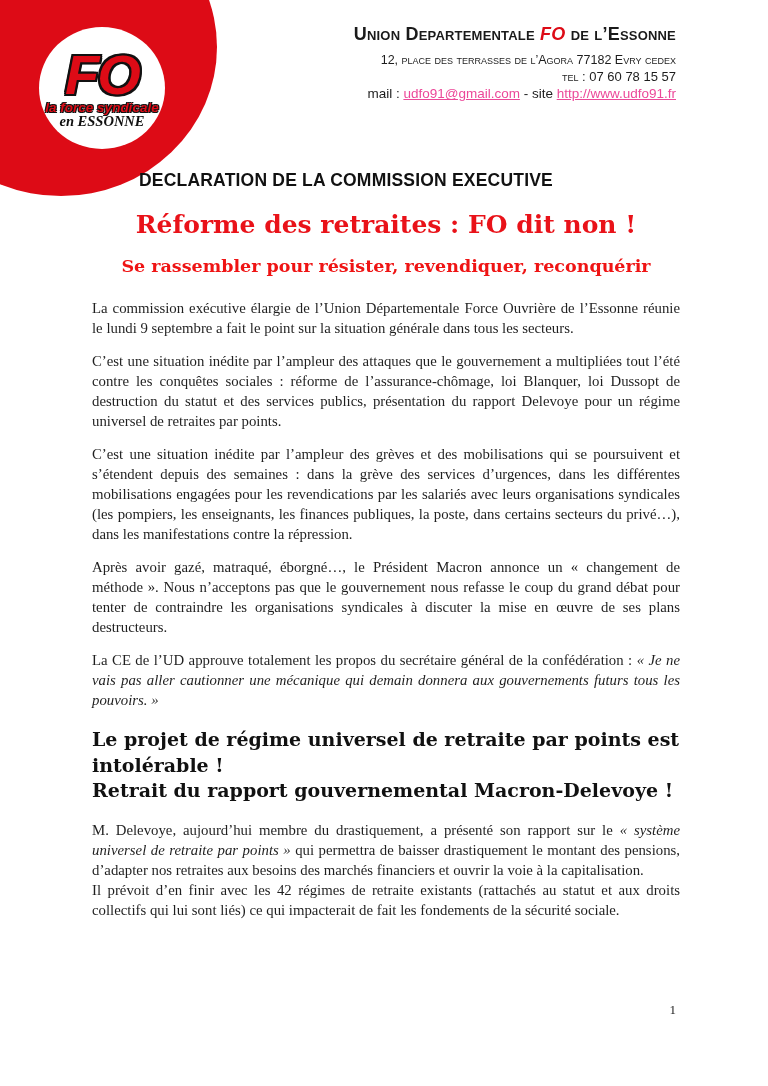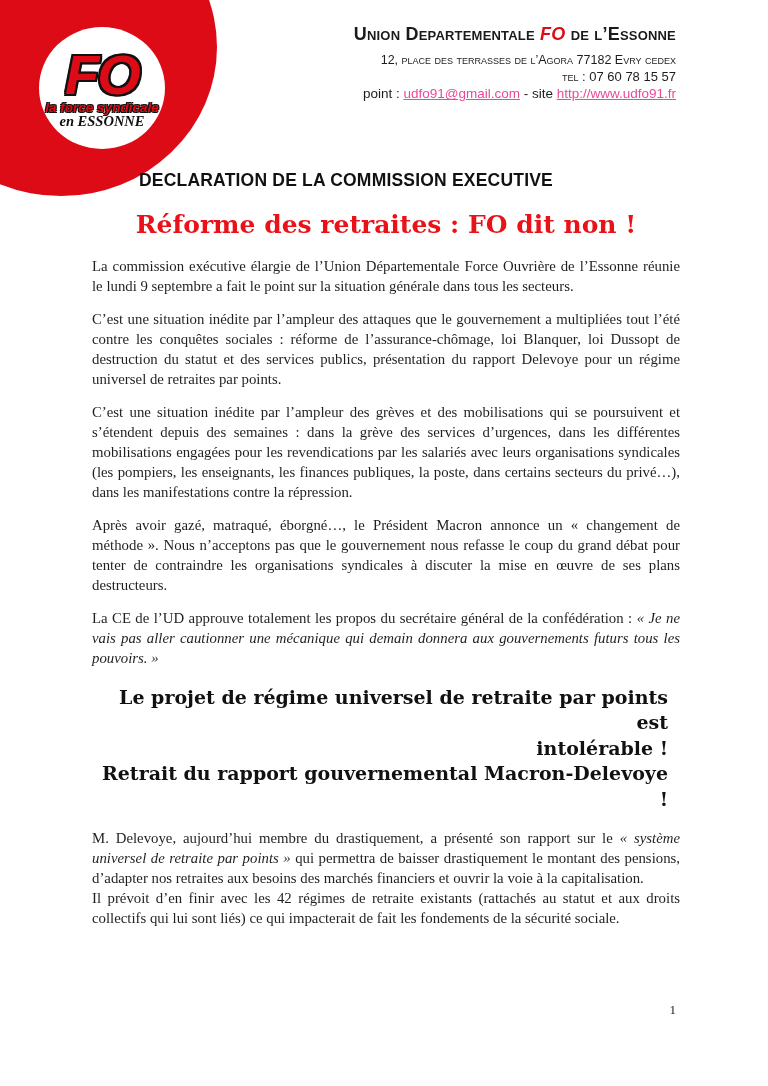--- a/index.html
+++ b/index.html
@@ -100,25 +100,25 @@
     color:#ef1414;
     margin:0 0 21px 0;
   }
   .para{
     font-size:14.8px;line-height:20px;
     text-align:justify;
     margin:0 0 13px 0;
   }
   .para:last-child{margin-bottom:0;}
   .h2-block{
-    text-align:right;
+    text-align:left;
     font-family:"DejaVu Serif","Liberation Serif",serif;
     font-weight:bold;font-size:19px;line-height:25.5px;
     color:#111;
-    margin:17px 12px 16px 0;
+    margin:17px 0 16px 0;
   }
   .no-gap{margin-bottom:0;}
   .page-number{
     position:absolute;top:1002px;right:92px;
     font-size:13px;color:#1d1d1d;
     font-family:"Liberation Serif",serif;
   }
   em{font-style:italic;}
 </style>
 </head>
@@ -132,27 +132,28 @@
       <div class="logo-fo">FO</div>
       <div class="logo-tagline">la force syndicale</div>
       <div class="logo-region">en ESSONNE</div>
     </div>
   </div>
 
   <div class="header-block">
     <div class="org-line"><span>Union Departementale </span><span class="org-fo">FO</span><span> de l’Essonne</span></div>
     <div class="addr-line">12, place des terrasses de l’Agora 77182 Evry cedex</div>
     <div class="tel-line">tel : 07 60 78 15 57</div>
-    <div class="mail-line"><span>point : </span><a class="hlink">udfo91@gmail.com</a><span> - site </span><a class="hlink">http://www.udfo91.fr</a></div>
+    <div class="mail-line"><span>mail : </span><a class="hlink">udfo91@gmail.com</a><span> - site </span><a class="hlink">http://www.udfo91.fr</a></div>
   </div>
 
   <div class="kicker">DECLARATION DE LA COMMISSION EXECUTIVE</div>
 
   <div class="content">
     <div class="doc-title">Réforme des retraites : FO dit non !</div>
+    <div class="doc-subtitle">Se rassembler pour résister, revendiquer, reconquérir</div>
 
     <p class="para">La commission exécutive élargie de l’Union Départementale Force Ouvrière de l’Essonne réunie le lundi 9 septembre a fait le point sur la situation générale dans tous les secteurs.</p>
     <p class="para">C’est une situation inédite par l’ampleur des attaques que le gouvernement a multipliées tout l’été contre les conquêtes sociales : réforme de l’assurance-chômage, loi Blanquer, loi Dussopt de destruction du statut et des services publics, présentation du rapport Delevoye pour un régime universel de retraites par points.</p>
     <p class="para">C’est une situation inédite par l’ampleur des grèves et des mobilisations qui se poursuivent et s’étendent depuis des semaines : dans la grève des services d’urgences, dans les différentes mobilisations engagées pour les revendications par les salariés avec leurs organisations syndicales (les pompiers, les enseignants, les finances publiques, la poste, dans certains secteurs du privé…), dans les manifestations contre la répression.</p>
     <p class="para">Après avoir gazé, matraqué, éborgné…, le Président Macron annonce un « changement de méthode ». Nous n’acceptons pas que le gouvernement nous refasse le coup du grand débat pour tenter de contraindre les organisations syndicales à discuter la mise en œuvre de ses plans destructeurs.</p>
     <p class="para"><span>La CE de l’UD approuve totalement les propos du secrétaire général de la confédération : </span><em>« Je ne vais pas aller cautionner une mécanique qui demain donnera aux gouvernements futurs tous les pouvoirs. »</em></p>
 
     <div class="h2-block">
       <div>Le projet de régime universel de retraite par points est</div>
       <div>intolérable !</div>

